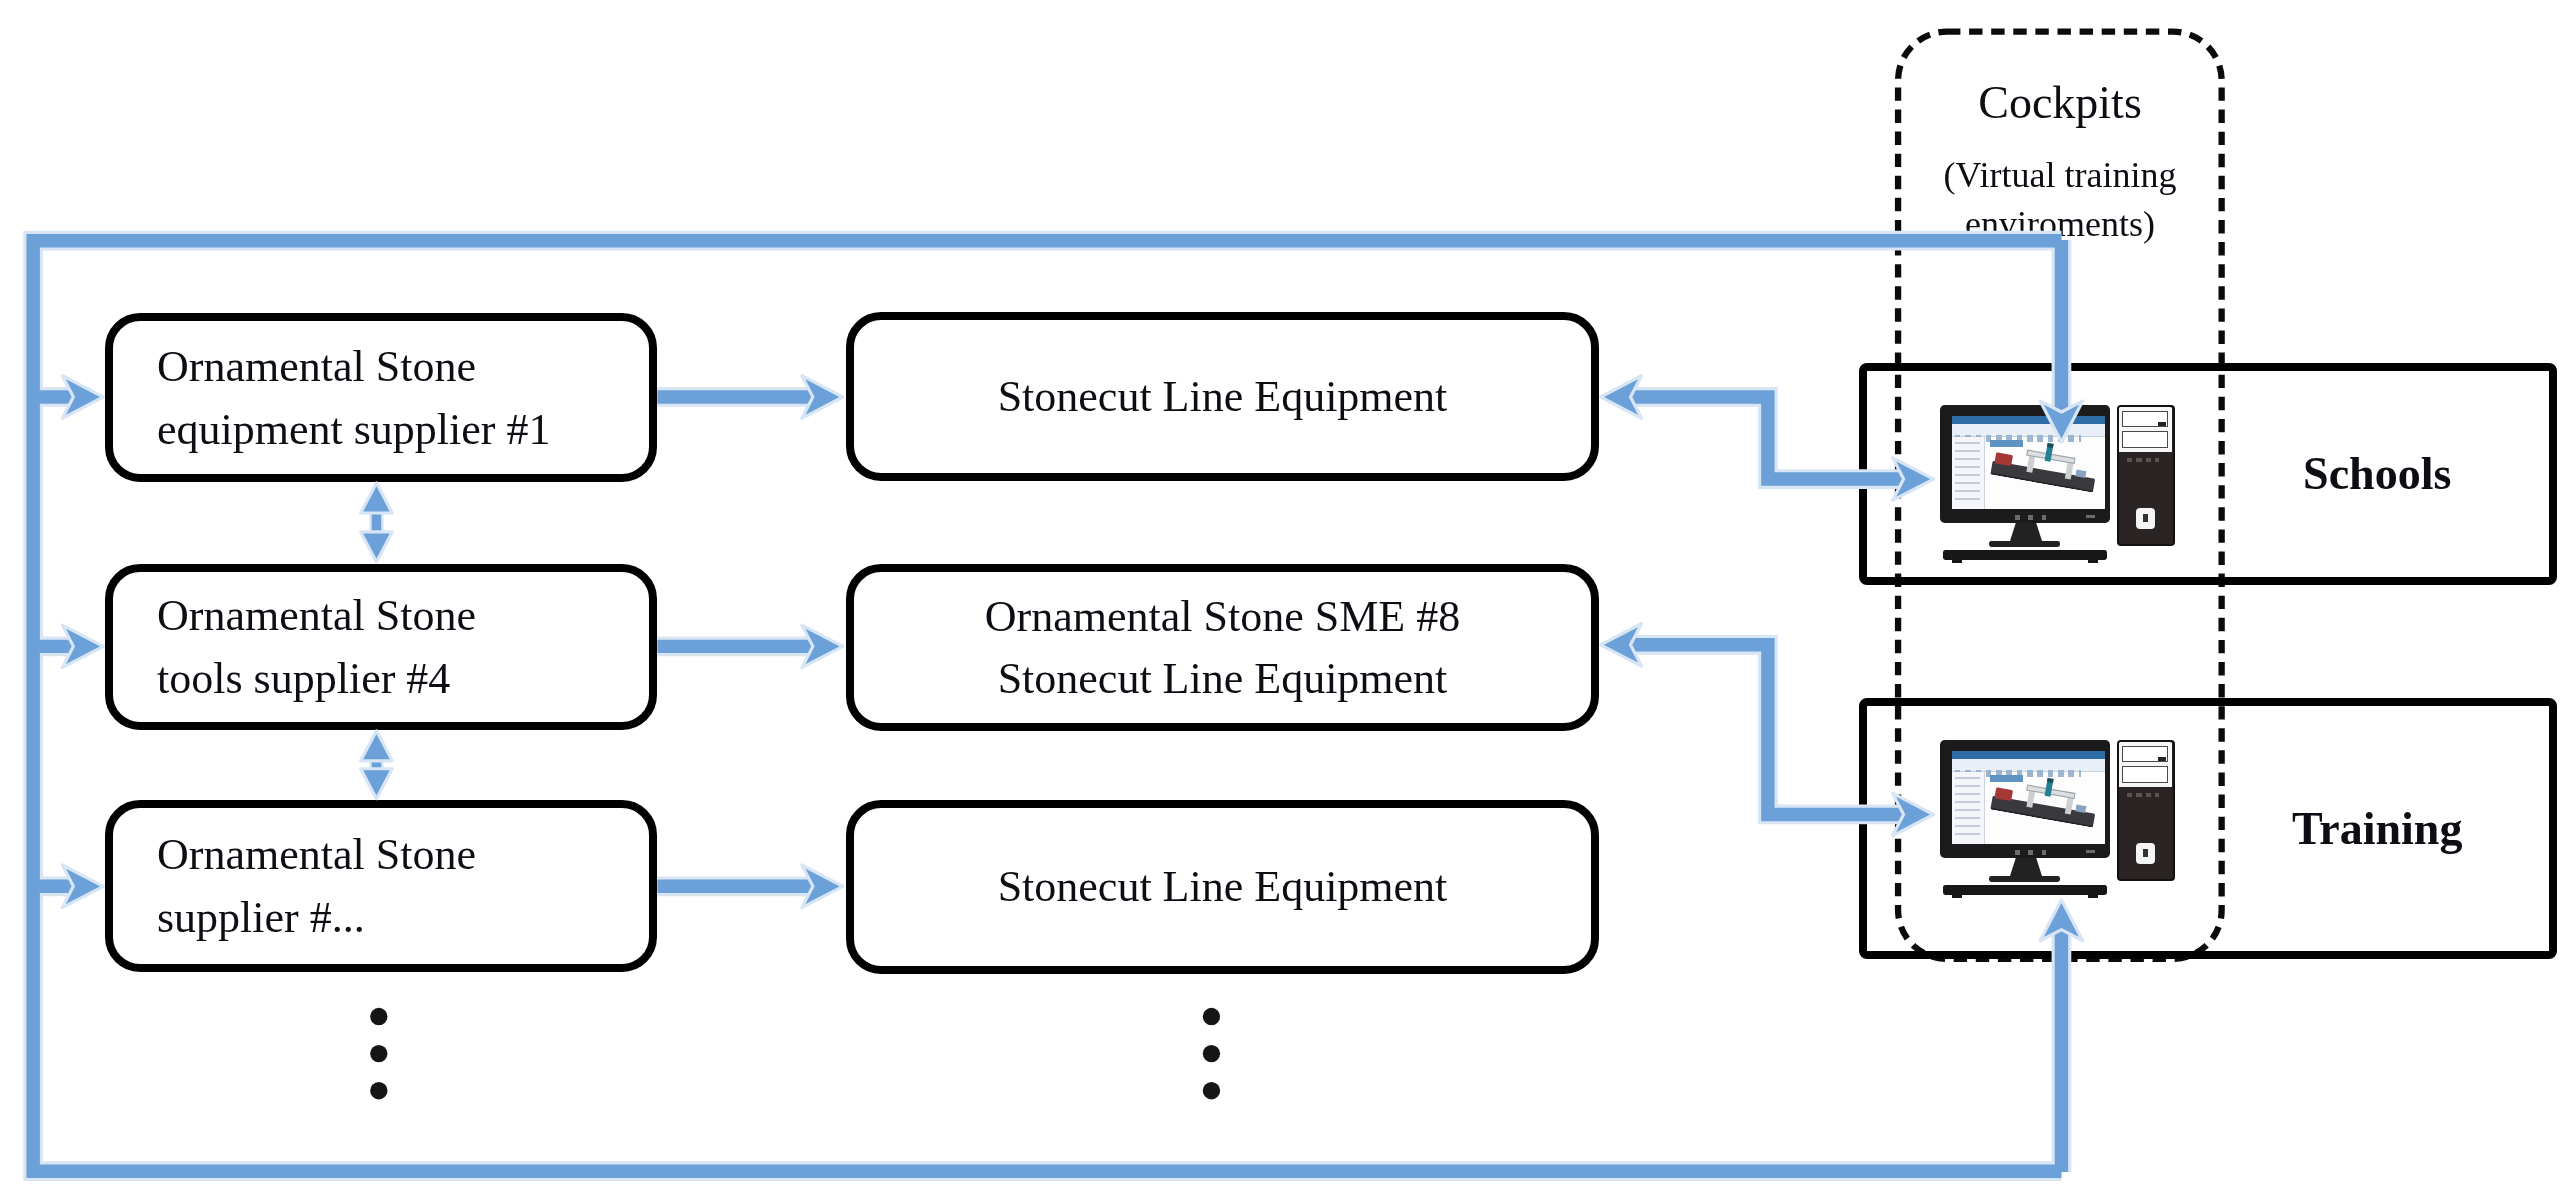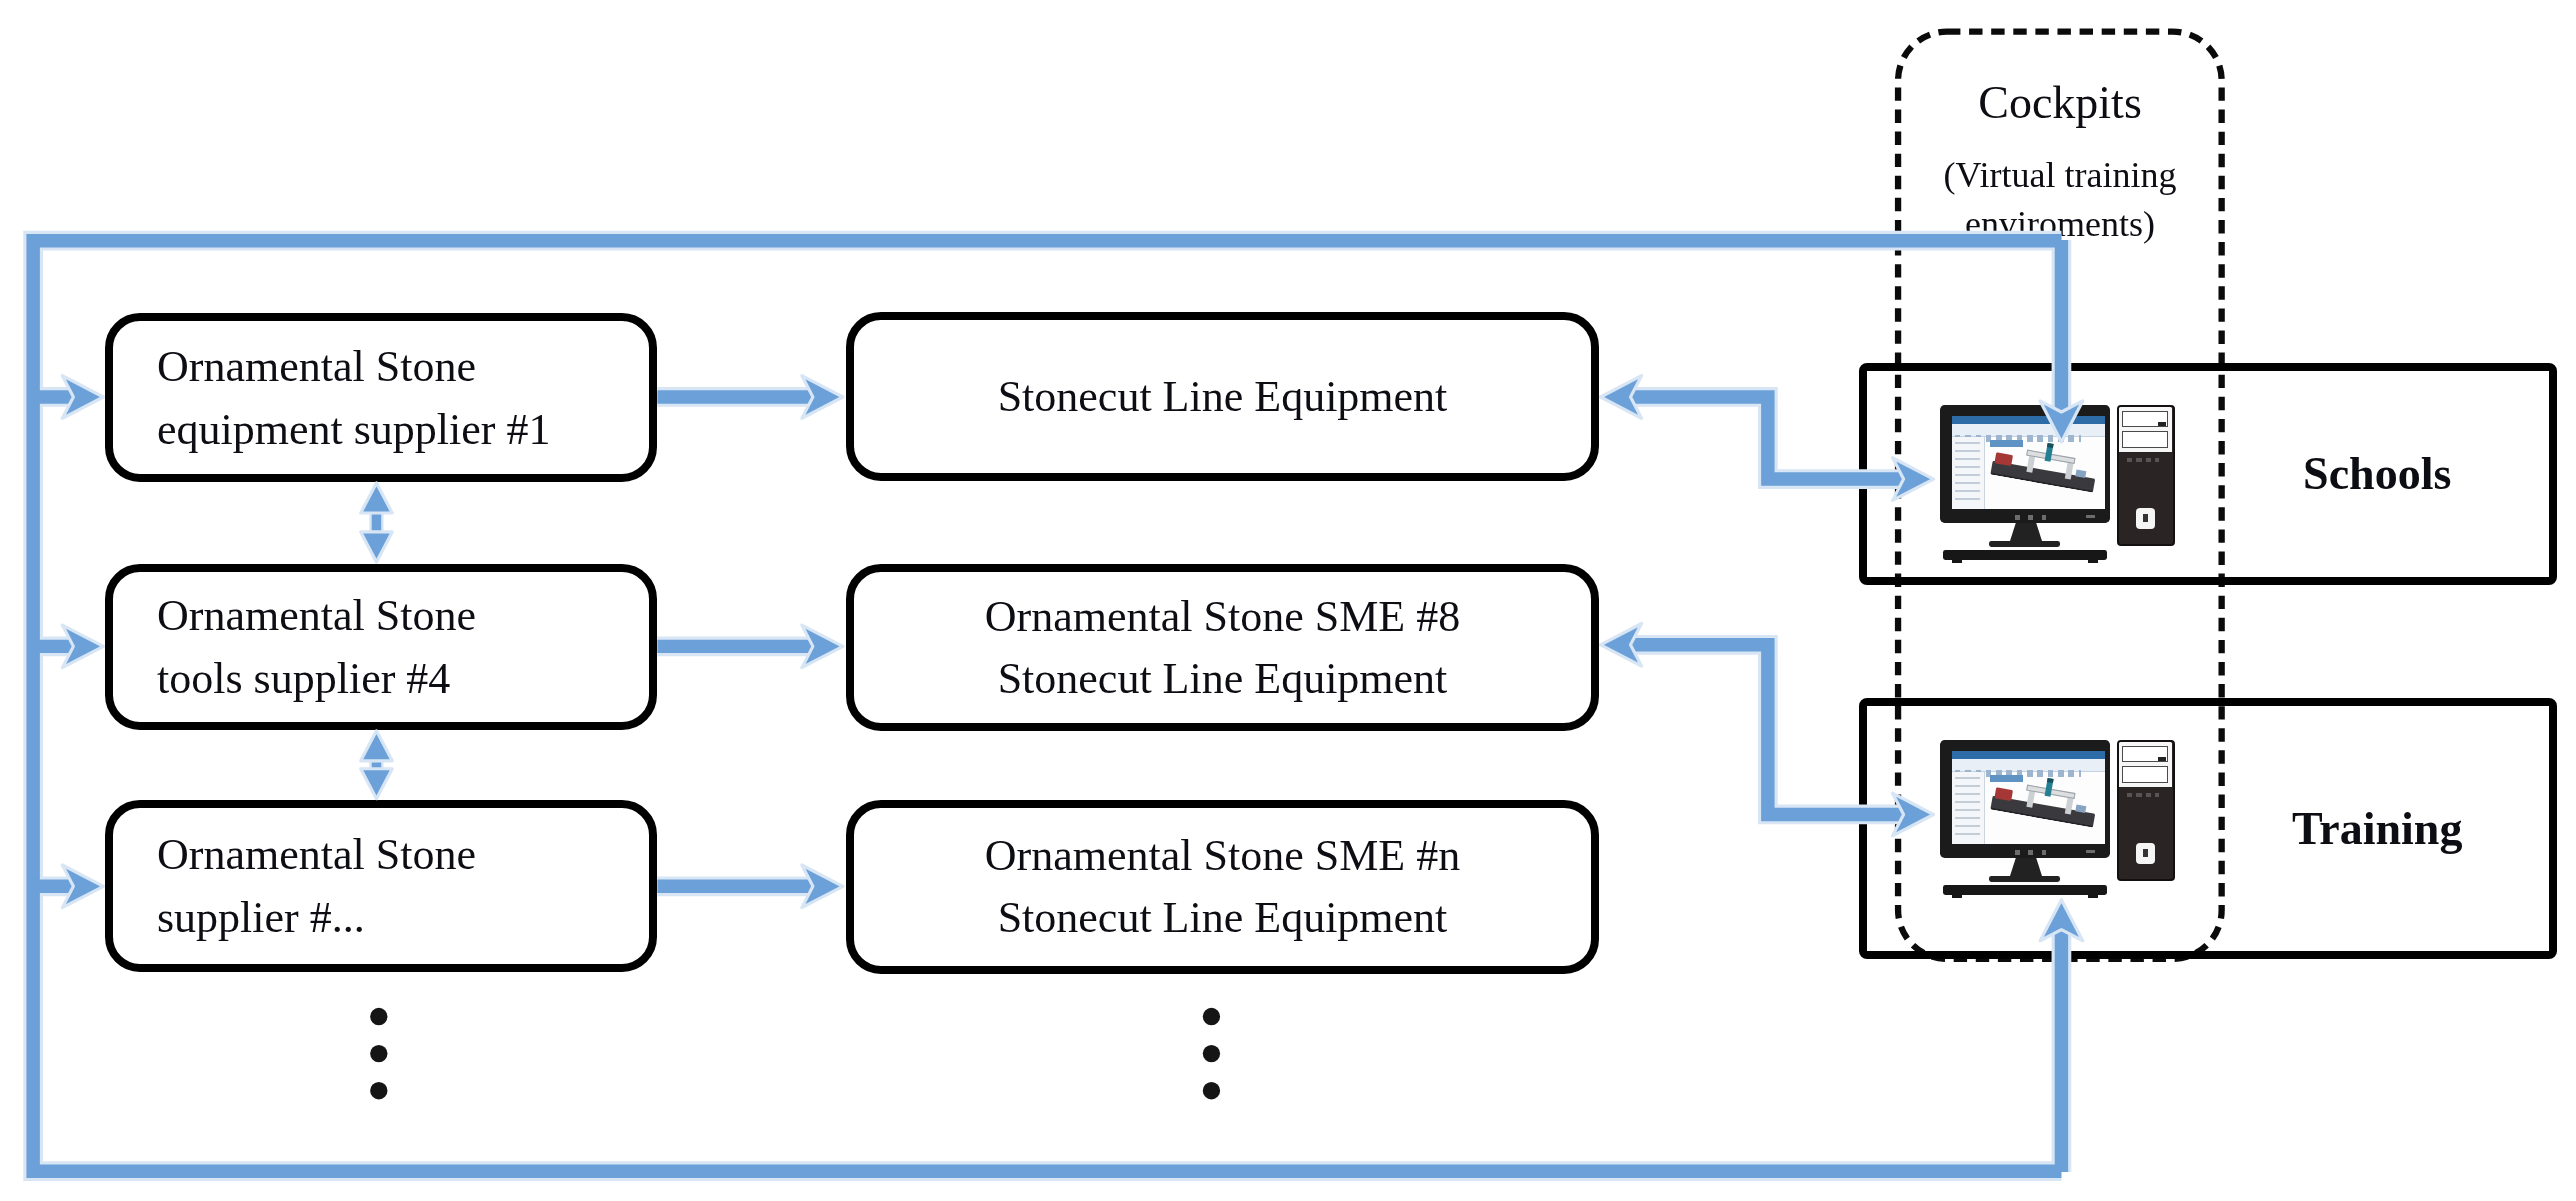--- a/index.html
+++ b/index.html
@@ -105,21 +105,20 @@
   </div>
 
   <div class="box mid" id="box-m1">
     <div class="ln">Stonecut Line Equipment</div>
   </div>
   <div class="box mid" id="box-m2">
     <div class="ln">Ornamental Stone SME #8</div>
     <div class="ln">Stonecut Line Equipment</div>
   </div>
   <div class="box mid" id="box-m3">
-    <div class="ln">Ornamental Stone SME #n</div>
     <div class="ln">Stonecut Line Equipment</div>
   </div>
 
   <div class="box right" id="box-schools">
     <div class="dest-label">
       <div class="ln">Schools</div>
     </div>
   </div>
   <div class="box right" id="box-training">
     <div class="dest-label">

